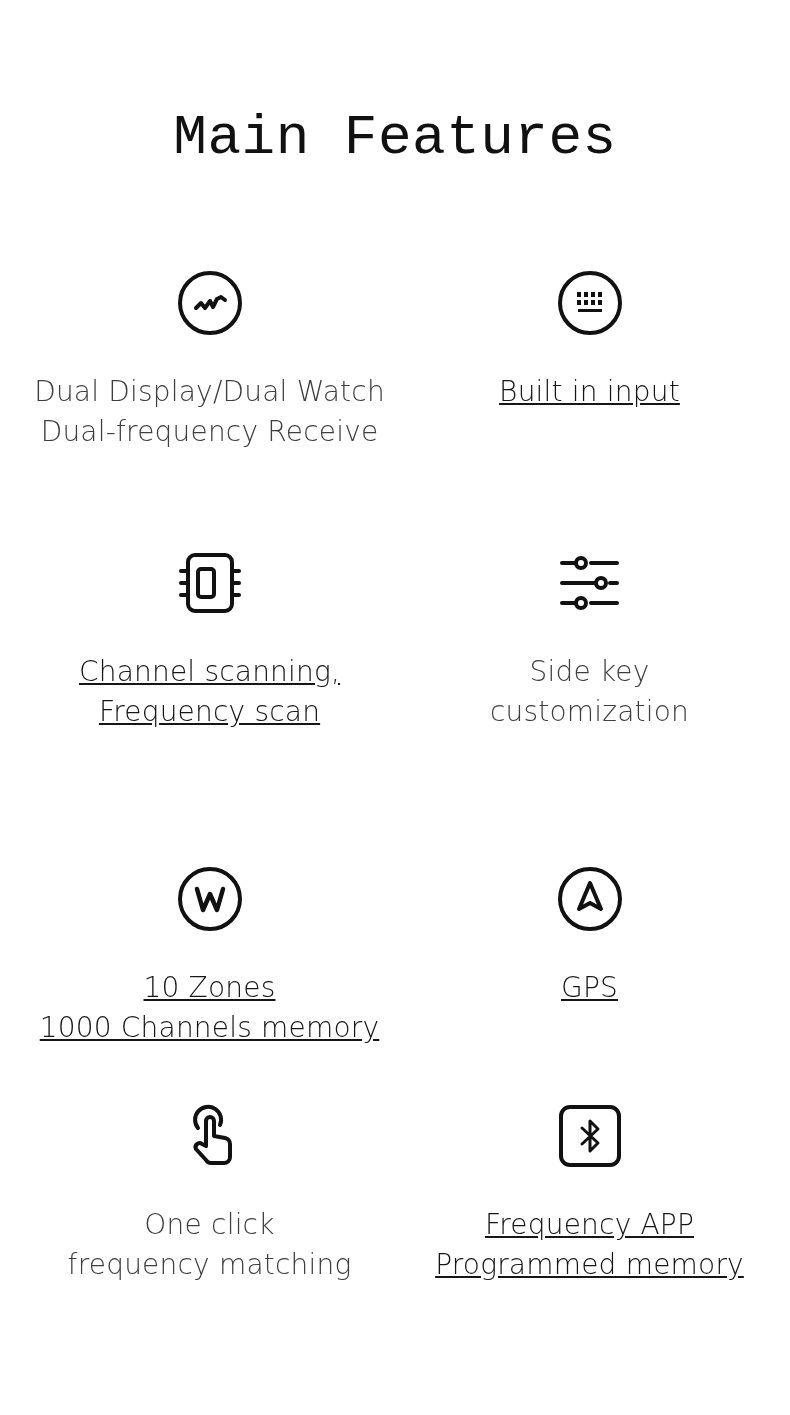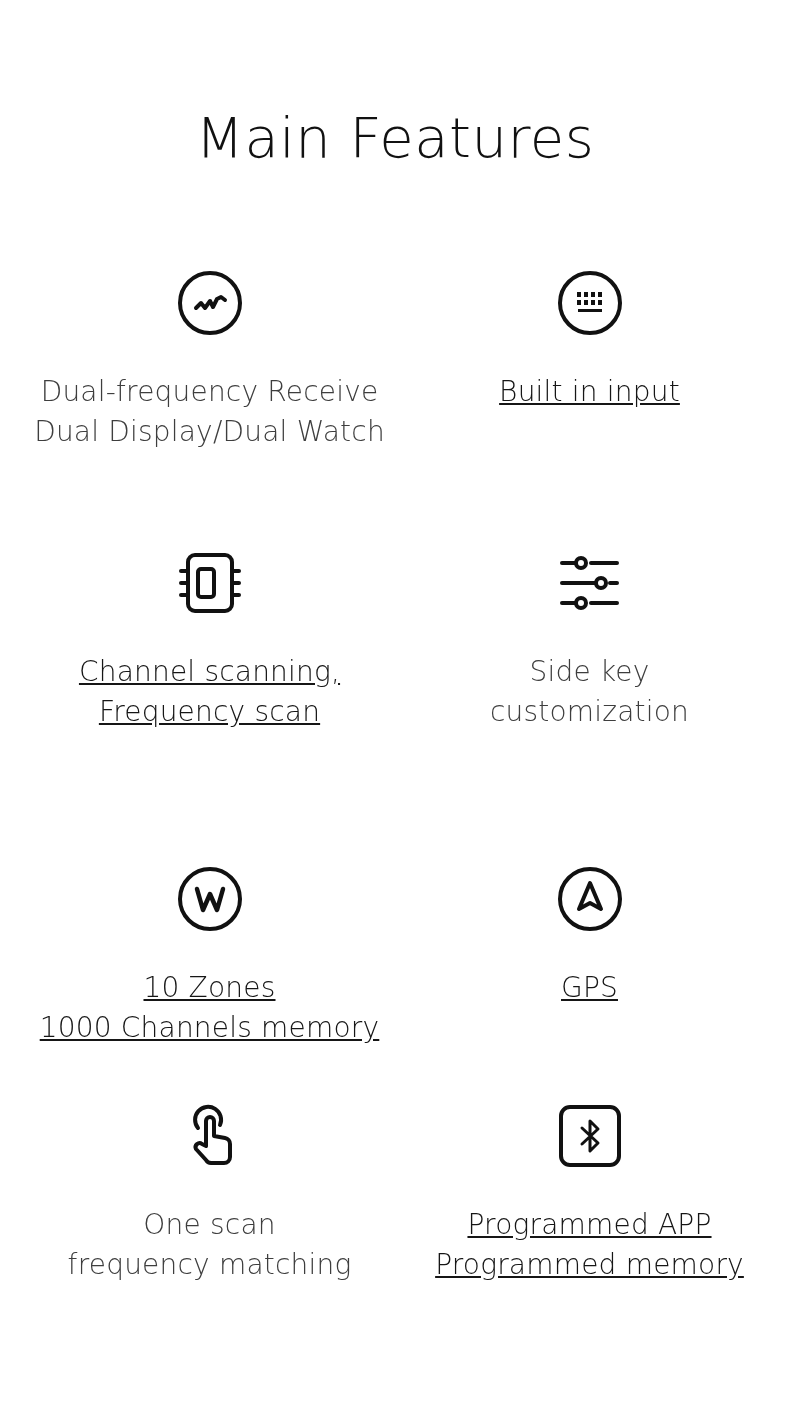--- a/index.html
+++ b/index.html
@@ -18,20 +18,21 @@
       position: absolute;
       top: 64px;
       left: 0;
       width: 790px;
       text-align: center;
       font-size: 56px;
       font-weight: 300;
       letter-spacing: 0.5px;
       color: #111111;
       line-height: 72px;
+      font-family: Liberation Mono, monospace;
     }
     .feature {
       position: absolute;
       width: 395px;
       text-align: center;
     }
     .feature .icon {
       display: block;
       margin: 0 auto;
       width: 70px;
@@ -59,22 +60,22 @@
 <body>
 
 <h1 class="page-title">Main Features</h1>
 
 <div class="feature col-left row-1">
   <svg class="icon" viewBox="0 0 70 70" fill="none" stroke="#111" stroke-width="4" stroke-linecap="round" stroke-linejoin="round">
     <circle cx="35" cy="35" r="30"></circle>
     <polyline points="21,40 26,35 30,40 35,33 38,39 42,31 46,29 50,32"></polyline>
   </svg>
   <div class="label gray">
+    <span>Dual Display/Dual Watch</span>
     <span>Dual-frequency Receive</span>
-    <span>Dual Display/Dual Watch</span>
   </div>
 </div>
 
 <div class="feature col-right row-1">
   <svg class="icon" viewBox="0 0 70 70" fill="none" stroke="#111" stroke-width="4">
     <circle cx="35" cy="35" r="30"></circle>
     <g fill="#111" stroke="none">
       <rect x="22" y="24" width="4" height="5"></rect>
       <rect x="29" y="24" width="4" height="5"></rect>
       <rect x="36" y="24" width="4" height="5"></rect>
@@ -146,27 +147,27 @@
     <span>GPS</span>
   </div>
 </div>
 
 <div class="feature col-left row-4">
   <svg class="icon" viewBox="0 0 70 70" fill="none" stroke="#111" stroke-width="4" stroke-linecap="round" stroke-linejoin="round">
     <path d="M23 27 A13 13 0 1 1 45 24"></path>
     <path d="M31 45 V20 A4 4 0 0 1 39 20 V35 L50 37 A6 6 0 0 1 55 43 V56 A6 6 0 0 1 49 62 H36 A6 6 0 0 1 31 59 L21 48 A4 4 0 0 1 27 43 Z"></path>
   </svg>
   <div class="label gray">
-    <span>One scan</span>
+    <span>One click</span>
     <span>frequency matching</span>
   </div>
 </div>
 
 <div class="feature col-right row-4">
   <svg class="icon" viewBox="0 0 70 70" fill="none" stroke="#111" stroke-width="4" stroke-linecap="round" stroke-linejoin="round">
     <rect x="6" y="6" width="58" height="58" rx="9"></rect>
     <polyline points="27,27 43,42 35,50 35,20 43,28 27,43" stroke-width="3"></polyline>
   </svg>
   <div class="label dark">
-    <span>Programmed APP</span>
+    <span>Frequency APP</span>
     <span>Programmed memory</span>
   </div>
 </div>
 
 </body></html>

